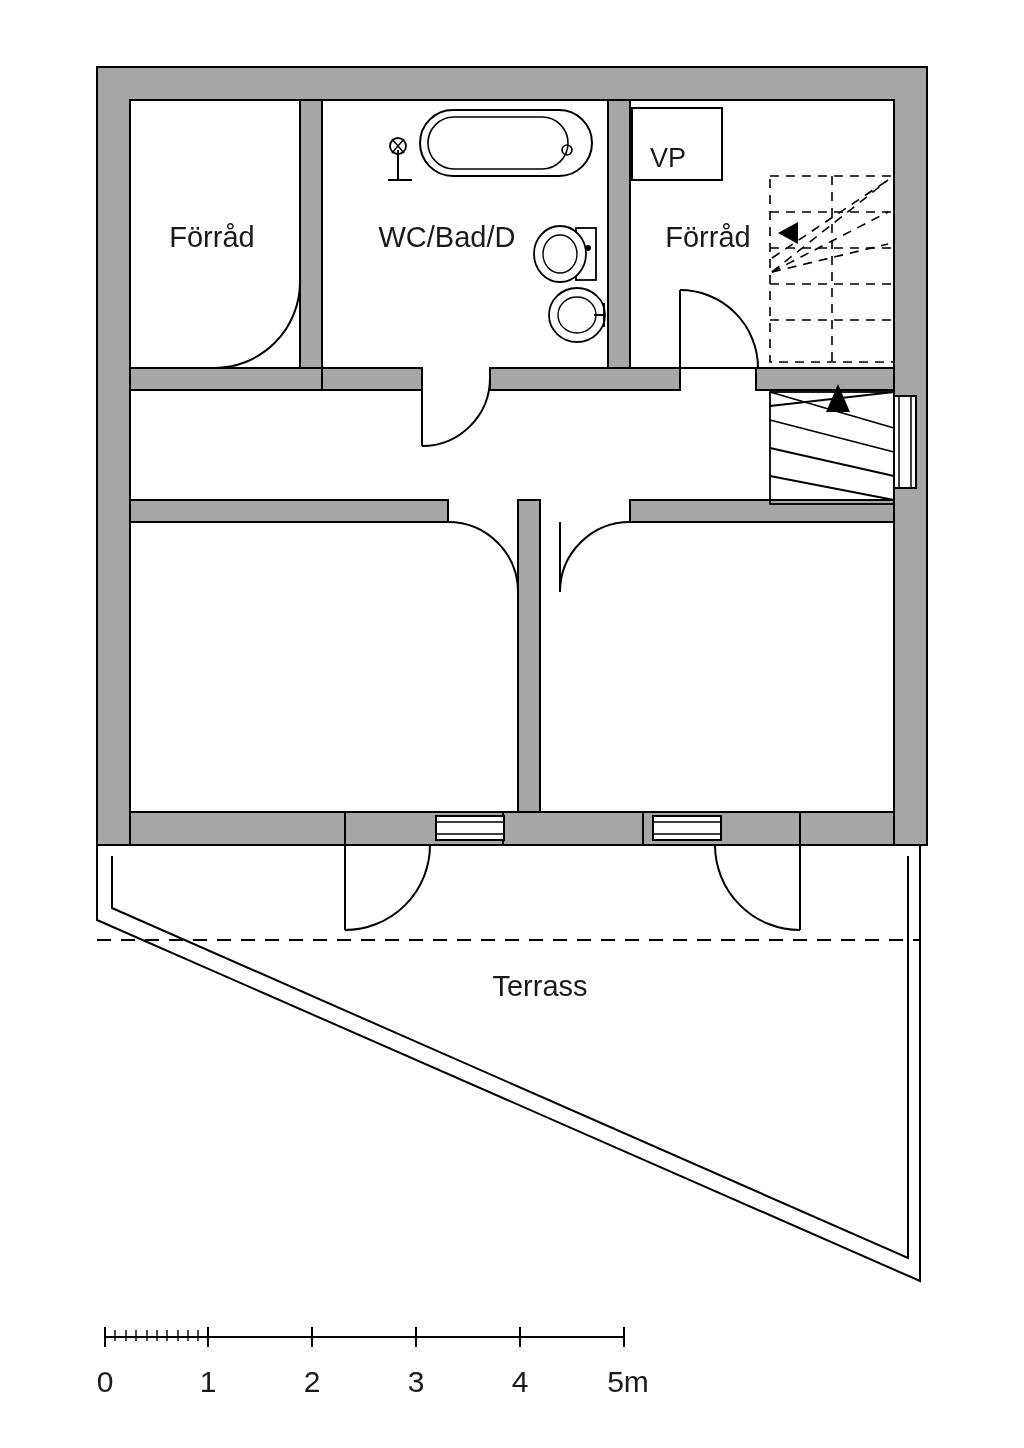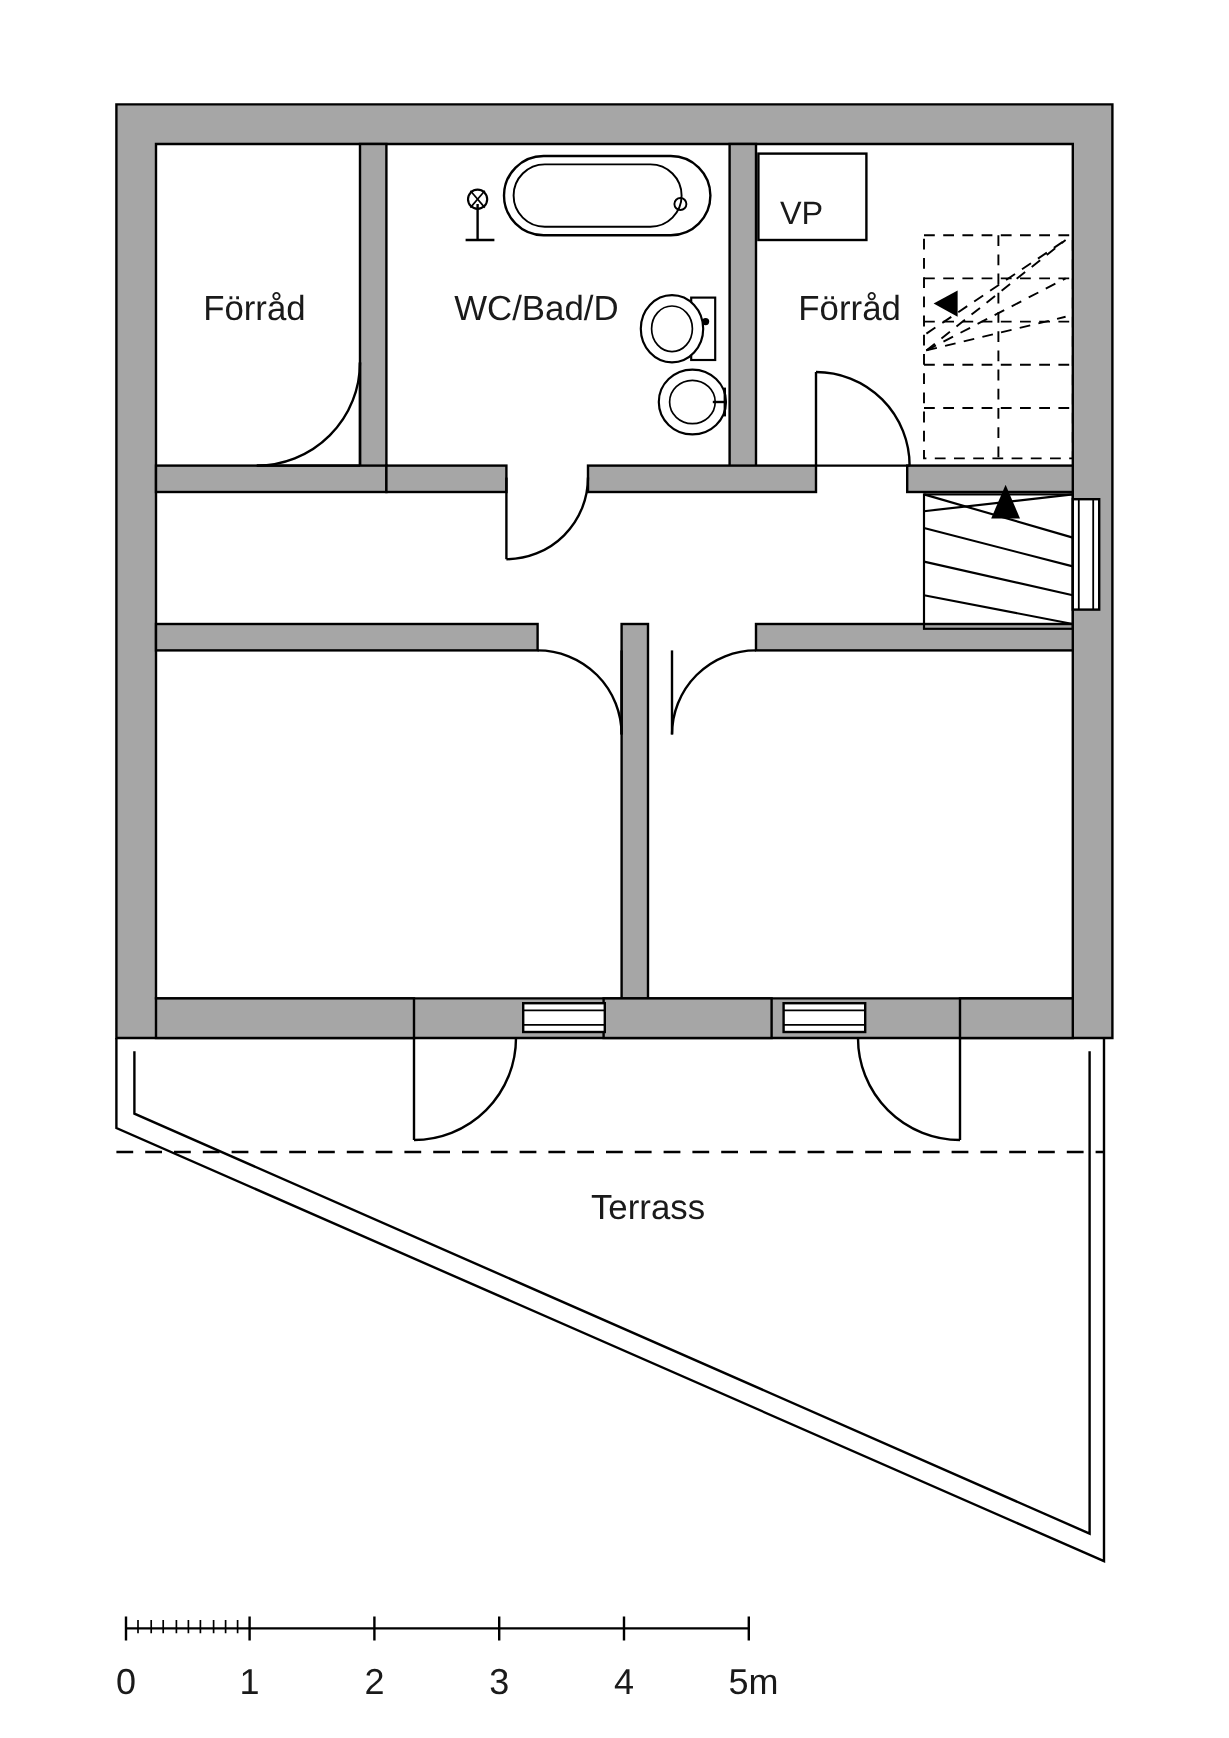--- a/index.html
+++ b/index.html
@@ -13,21 +13,20 @@
     font-family: "Liberation Sans", sans-serif;
     position: relative;
     overflow: hidden;
   }
   #floorplan-root {
     position: absolute;
     left: 0;
     top: 0;
     width: 1024px;
     height: 1082px;
-    margin-top: 20px;
   }
   svg.plan {
     display: block;
     width: 1024px;
     height: 1448px;
   }
   .room-label {
     font-family: "Liberation Sans", sans-serif;
     font-size: 29px;
     fill: #1a1a1a;

